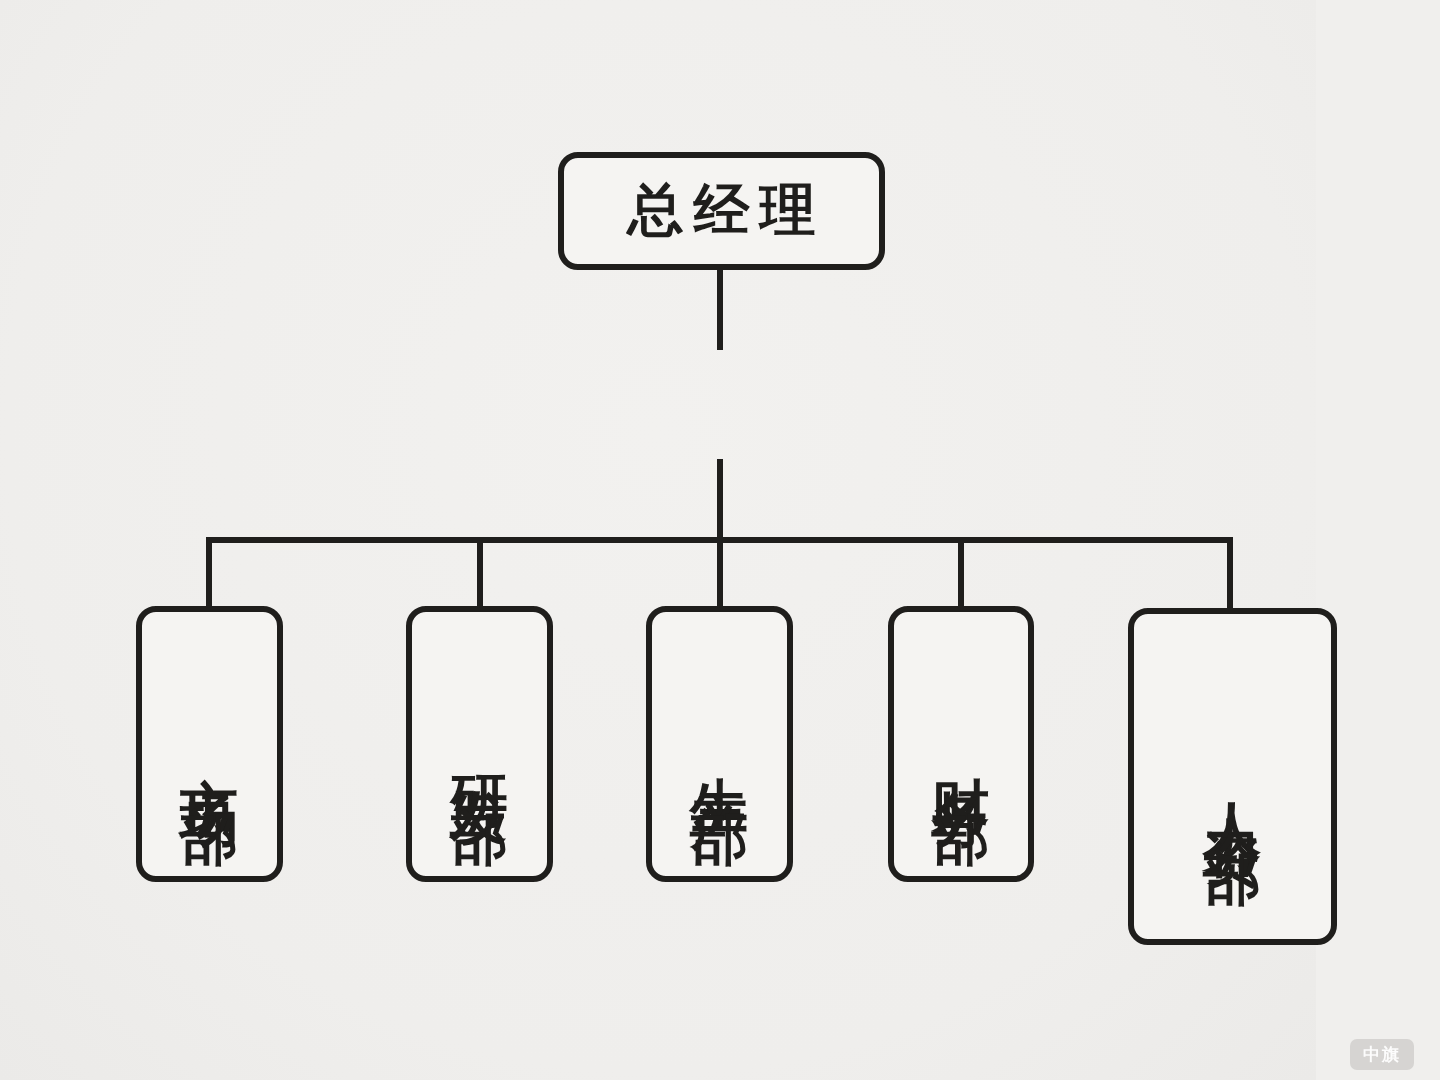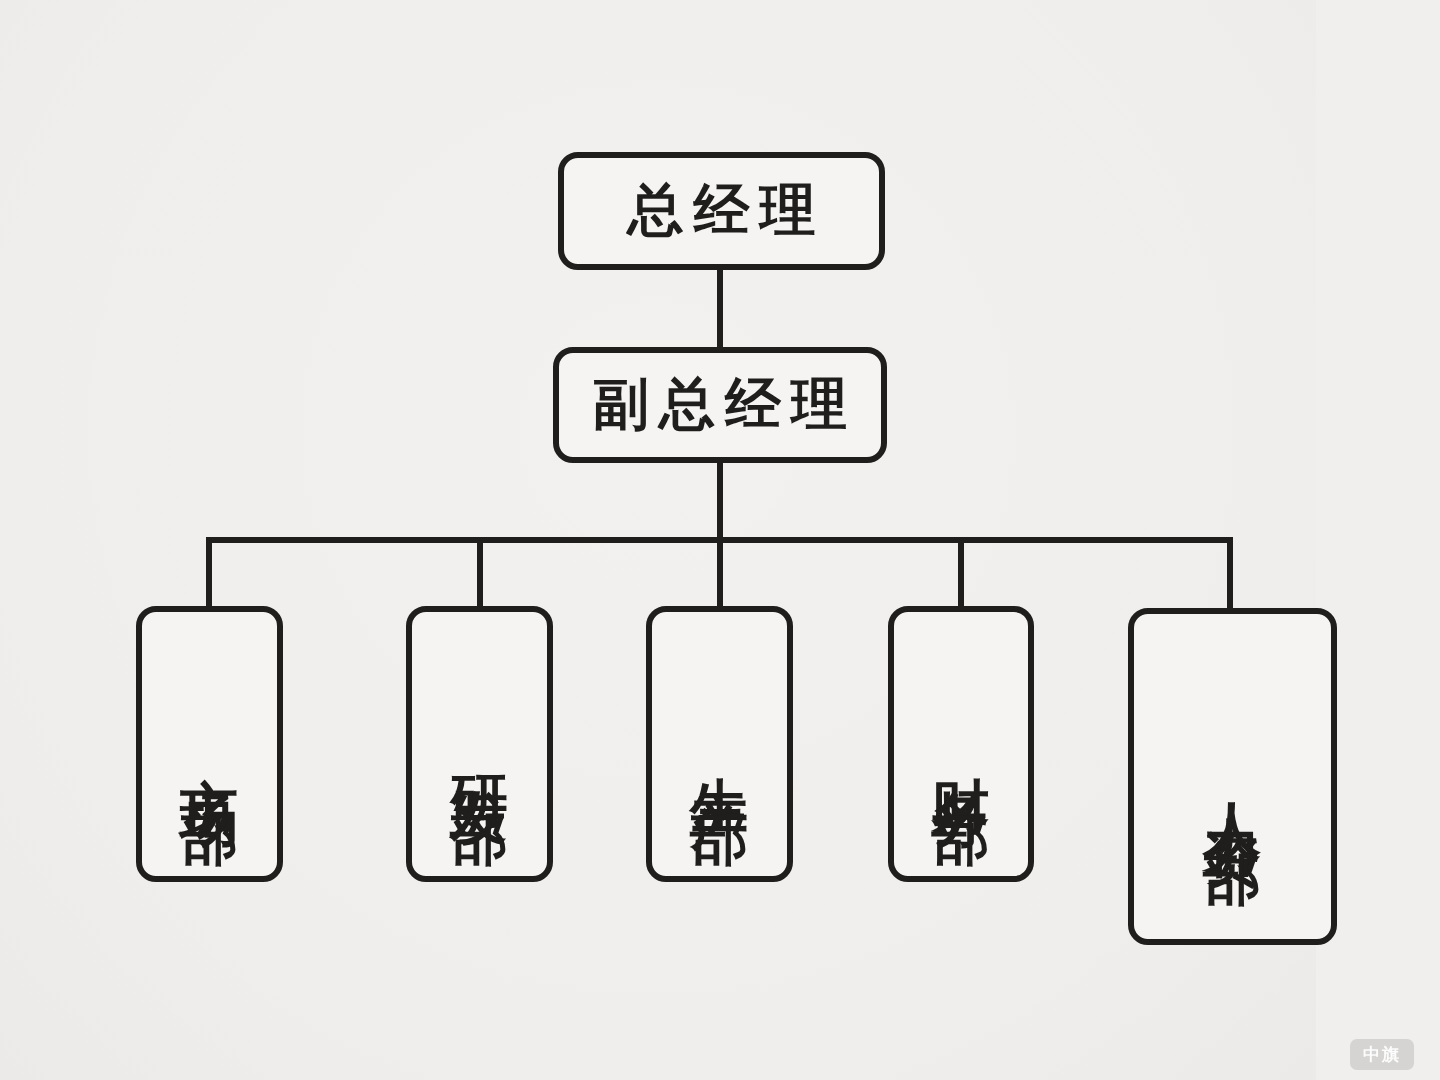--- a/index.html
+++ b/index.html
@@ -99,23 +99,20 @@
   <div class="line v-drop-0"></div>
   <div class="line v-drop-1"></div>
   <div class="line v-drop-2"></div>
   <div class="line v-drop-3"></div>
   <div class="line v-drop-4"></div>
 
   <div class="box b-gm">
     <span class="hlabel">总经理</span>
   </div>
 
-  <div class="box b-dgm">
-    <span class="hlabel">副总经理</span>
-  </div>
 
   <div class="box b-d0">
     <span class="vlabel">市场部</span>
   </div>
 
   <div class="box b-d1">
     <span class="vlabel">研发部</span>
   </div>
 
   <div class="box b-d2">

